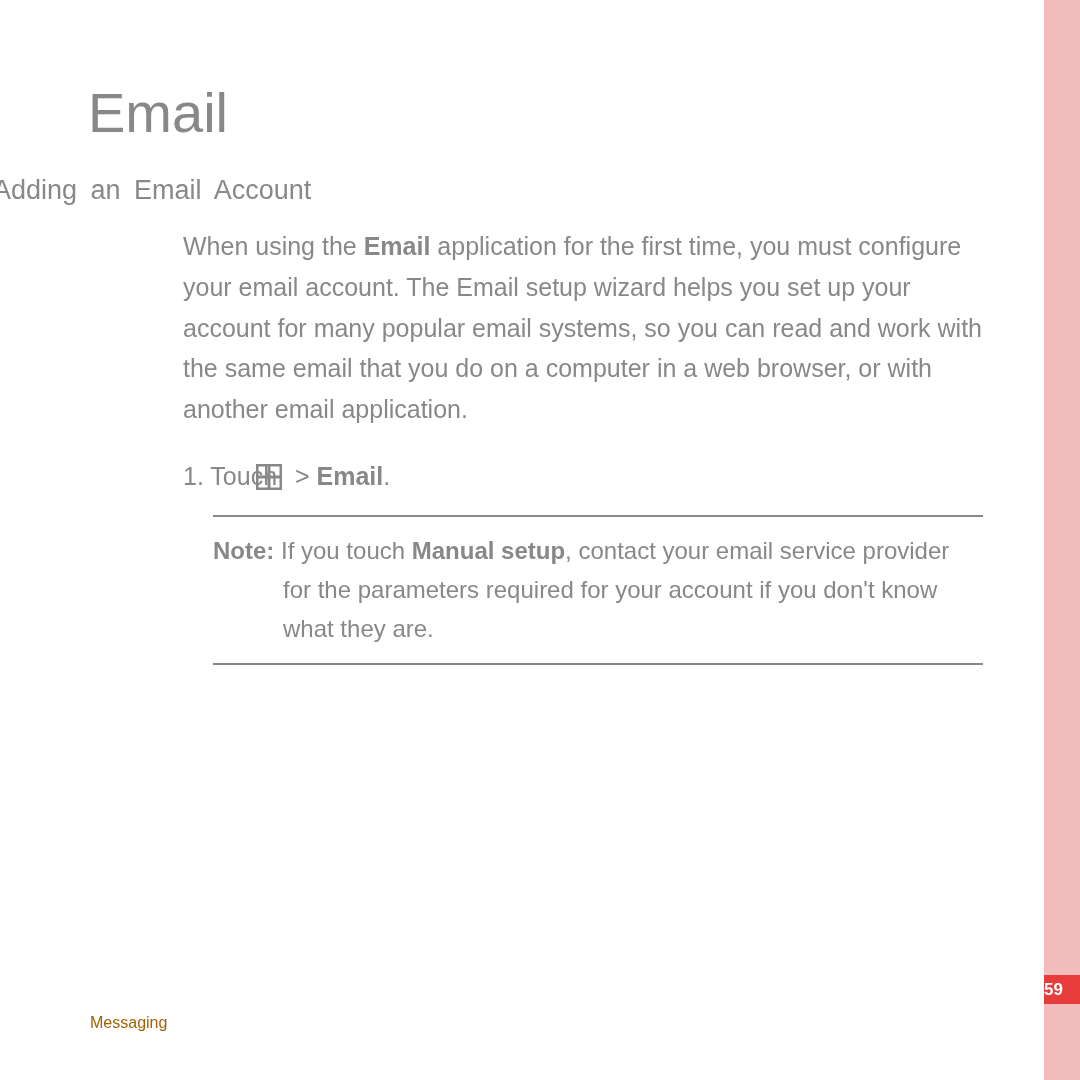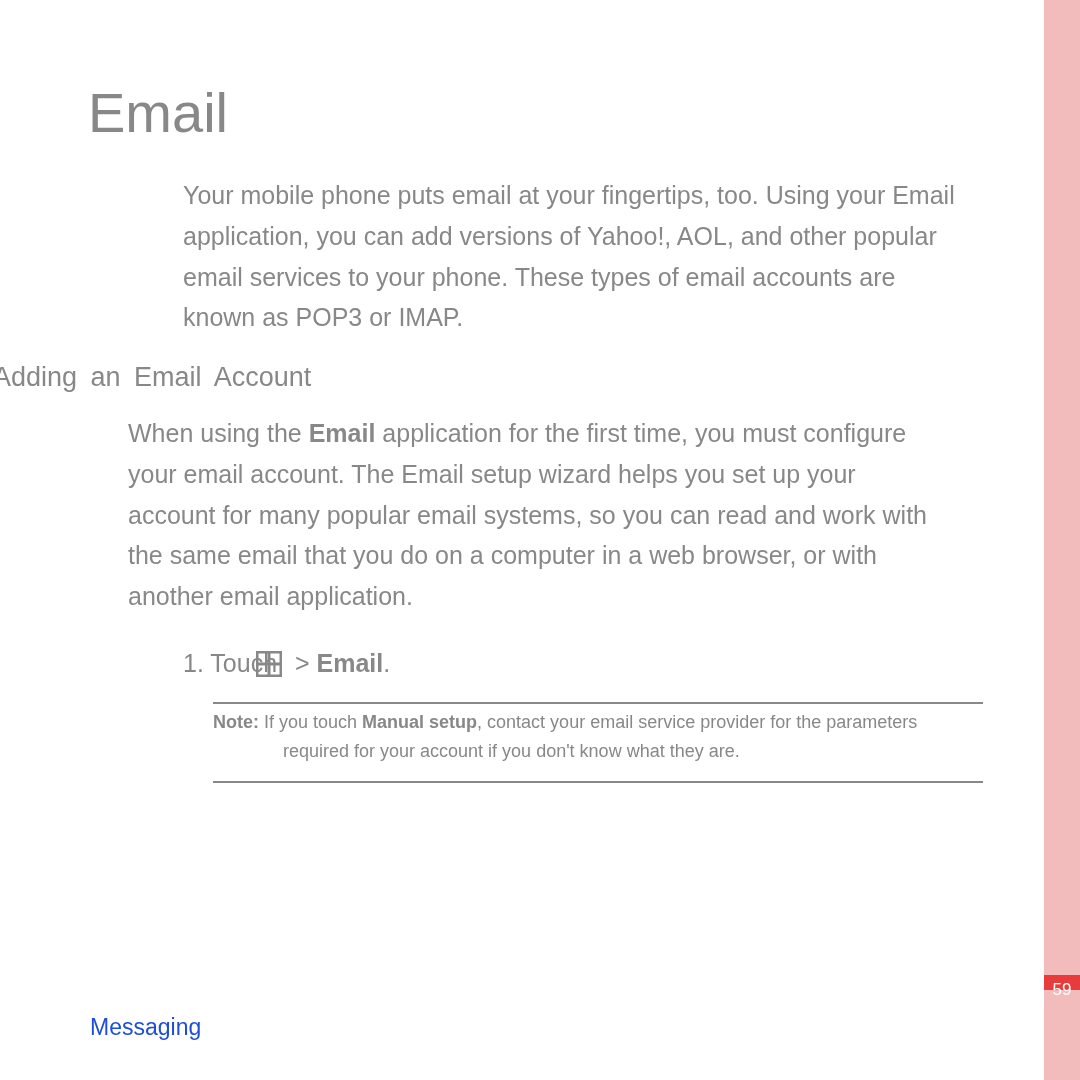--- a/index.html
+++ b/index.html
@@ -1,39 +1,38 @@
 <!DOCTYPE html>
 <html><head>
 <meta charset="utf-8">
 <style>
   html,body{margin:0;padding:0;width:1080px;height:1080px;background:#fff;font-family:Arial,Helvetica,sans-serif;color:#888;position:relative;overflow:hidden}
   .side-tab{position:absolute;right:0;top:0;width:36px;height:1080px;background:#f3bcbc}
-  .page-no{position:absolute;right:0;top:975px;width:36px;height:15px;background:#e83c3c;color:#fff;font-size:17px;font-weight:normal;text-align:center;line-height:29px}
+  .page-no{position:absolute;right:0;top:975px;width:36px;height:29px;background:#e83c3c;color:#fff;font-size:17px;font-weight:bold;text-align:left;line-height:29px}
   .content{position:absolute;left:88px;top:80px;width:910px}
   h1{margin:0 0 30px 0;font-size:56px;font-weight:normal;color:#888;letter-spacing:0}
   h2{margin:24px 0 20px -95px;font-size:27px;font-weight:normal;color:#888;word-spacing:6px}
   p.intro{margin:0 0 0 95px;font-size:25px;line-height:1.63;color:#888;width:790px}
-  p.body{margin:0 0 26px 40px;font-size:25px;line-height:1.63;color:#888;width:800px}
+  p.body{margin:0 0 26px 95px;font-size:25px;line-height:1.63;color:#888;width:800px}
   ol{margin:0 0 0 95px;padding:0;list-style:none;font-size:25px;line-height:1.62;color:#888;width:800px}
   li{margin:0 0 14px 0;padding-left:30px;text-indent:-30px}
   .b{font-weight:bold;color:#888}
   .grid-icon{display:inline-block;vertical-align:-5px;margin:0 2px}
-  .note-block{margin:0 0 0 125px;width:770px;border-top:2px solid #888;border-bottom:2px solid #888;padding:4px 0 14px 0;font-size:18px;line-height:1.62;color:#888}
+  .note-block{margin:0 0 0 125px;width:770px;border-top:2px solid #888;border-bottom:2px solid #888;padding:15px 0 14px 0;font-size:24px;line-height:1.62;color:#888}
   .note-block .hang{display:block;padding-left:70px;text-indent:-70px}
-  .footer{position:absolute;left:90px;top:1014px;font-size:23px;color:#1d4ed8}
+  .footer{position:absolute;left:90px;top:1014px;font-size:16px;color:#a16207}
 </style>
 </head>
 <body>
 
 <div class="side-tab"></div>
 <div class="page-no">59</div>
 
 <div class="content">
   <h1>Email</h1>
-  <p class="intro">Your mobile phone puts email at your fingertips, too. Using your Email application, you can add versions of Yahoo!, AOL, and other popular email services to your phone. These types of email accounts are known as POP3 or IMAP.</p>
 
   <h2>Adding an Email Account</h2>
   <p class="body">When using the <span class="b">Email</span> application for the first time, you must configure your email account. The Email setup wizard helps you set up your account for many popular email systems, so you can read and work with the same email that you do on a computer in a web browser, or with another email application.</p>
 
   <ol>
     <li>
       <span>1. Touch </span><span class="grid-icon"><svg width="26" height="26" viewBox="0 0 26 26">
             <rect x="1" y="1" width="24" height="24" fill="none" stroke="#888" stroke-width="3"></rect>
             <line x1="13" y1="1" x2="13" y2="25" stroke="#888" stroke-width="3"></line>
             <line x1="1" y1="13" x2="25" y2="13" stroke="#888" stroke-width="3"></line>

